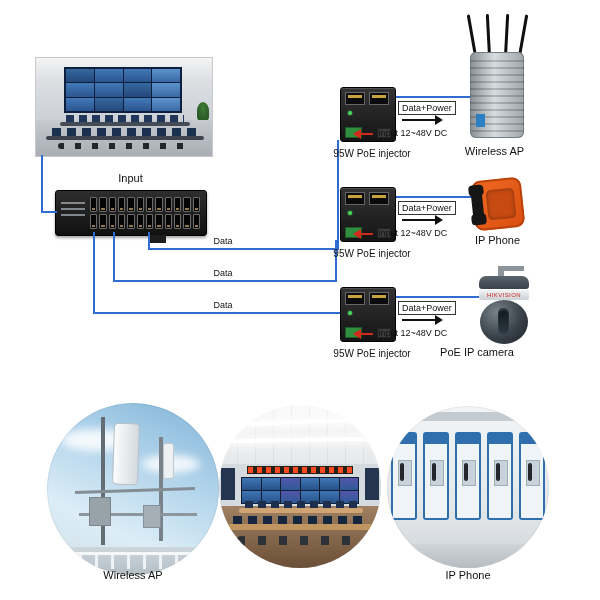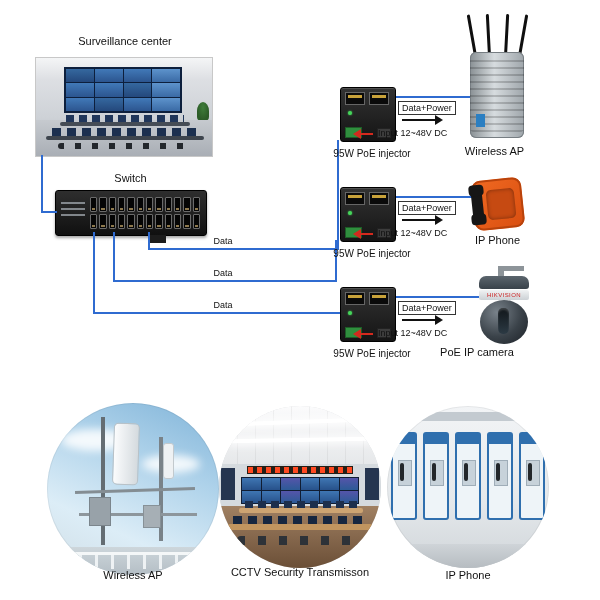--- a/index.html
+++ b/index.html
@@ -183,21 +183,20 @@
                    background:#23272b; border-radius:2px; }
   .g3 .b1 { left:4px; } .g3 .b2 { left:36px; } .g3 .b3 { left:68px; } .g3 .b4 { left:100px; } .g3 .b5 { left:132px; }
   .g3 .floor { position:absolute; bottom:0; left:0; width:100%; height:24px;
                background:linear-gradient(180deg,#cfd4d8,#b6bcc1); }
 </style>
 </head>
 <body>
 
 <div class="stage">
 
-  <div class="lbl" style="left:40px;top:35px;width:170px">Surveillance center</div>
   <div class="sc">
     <div class="sc-vw">
         <i></i>
         <i></i>
         <i></i>
         <i></i>
         <i></i>
         <i></i>
         <i></i>
         <i></i>
@@ -208,21 +207,21 @@
       </div>
     <div class="sc-floor"></div>
     <div class="sc-mon1"></div>
     <div class="sc-desk1"></div>
     <div class="sc-mon2"></div>
     <div class="sc-desk2"></div>
     <div class="sc-chairs"></div>
     <div class="sc-plant"></div>
   </div>
 
-  <div class="lbl" style="left:88px;top:172px;width:85px">Switch</div>
+  <div class="lbl" style="left:88px;top:172px;width:85px">Input</div>
   <div class="switch">
     <div class="sw-brand"></div>
     <div class="sw-ports">
         <i></i>
         <i></i>
         <i></i>
         <i></i>
         <i></i>
         <i></i>
         <i></i>
@@ -376,21 +375,20 @@
       </span>
     <span class="sideL"></span>
     <span class="sideR"></span>
     <span class="floor"></span>
     <span class="mons1"></span>
     <span class="desk1"></span>
     <span class="mons2"></span>
     <span class="desk2"></span>
     <span class="chairs"></span>
   </div>
-  <div class="lbl" style="left:215px;top:566px;width:170px">CCTV Security Transmisson</div>
 
   <div class="gcircle g3">
     <span class="beam"></span>
     <span class="booth b1">
         <span class="ph"></span>
       </span>
     <span class="booth b2">
         <span class="ph"></span>
       </span>
     <span class="booth b3">

